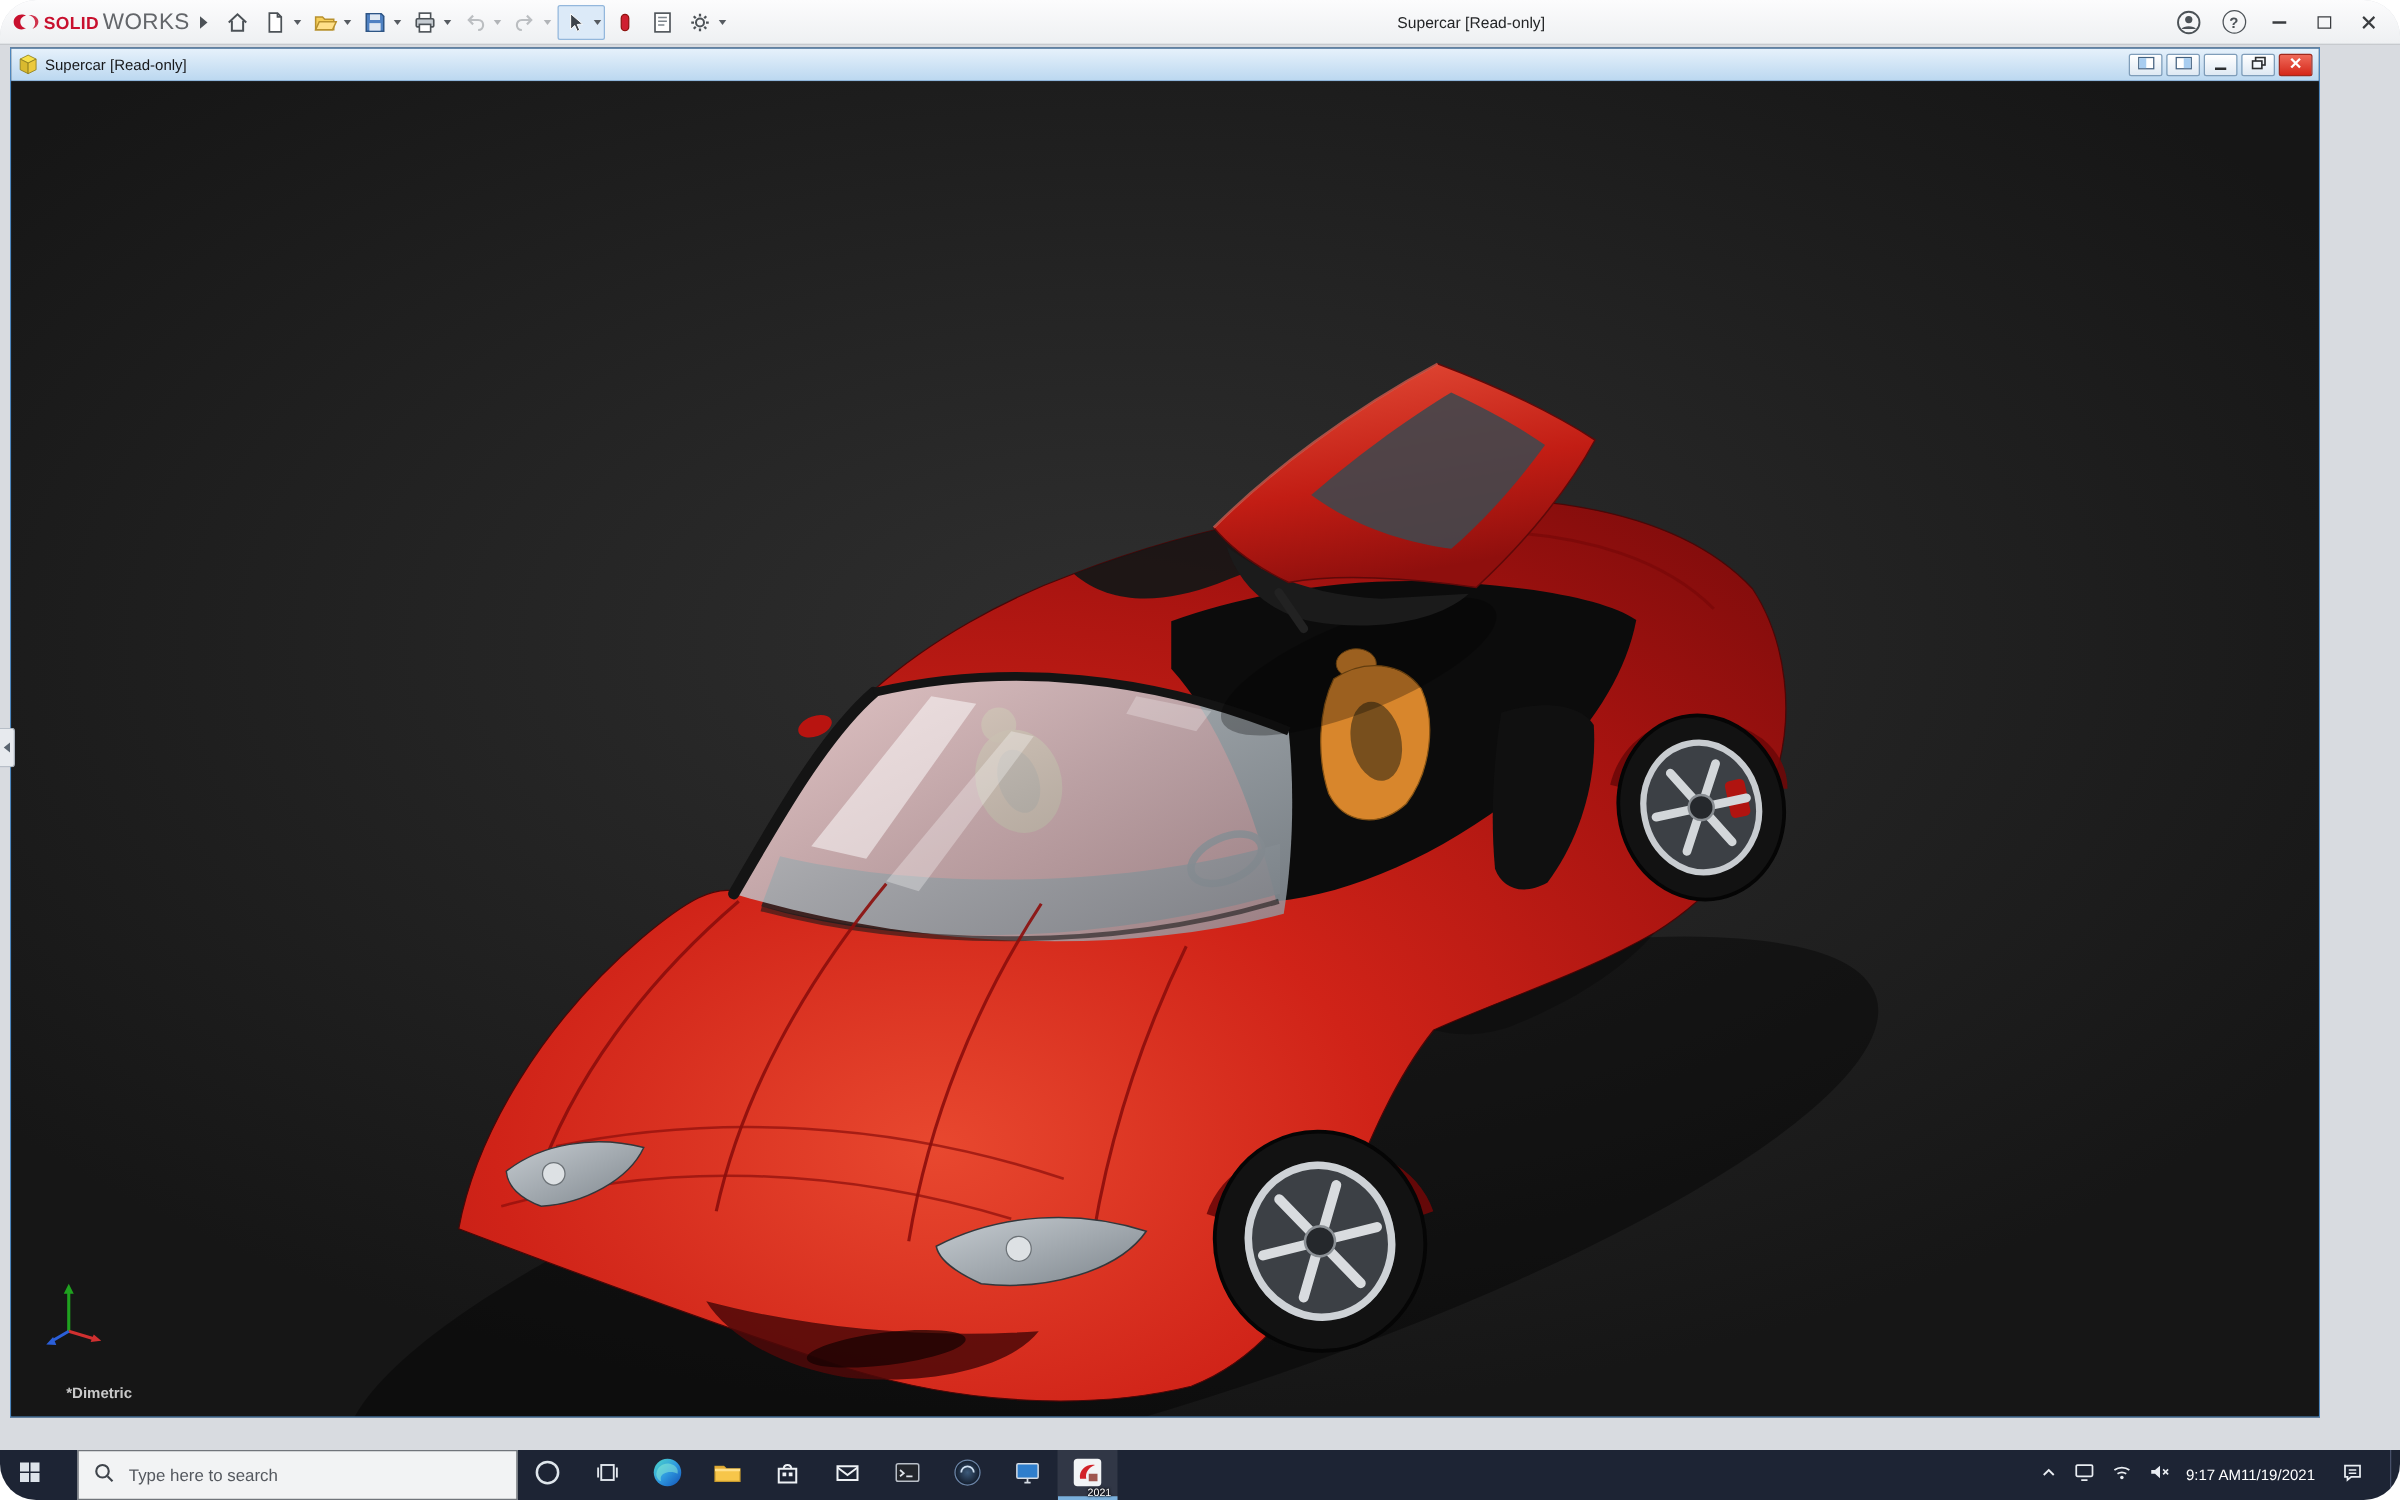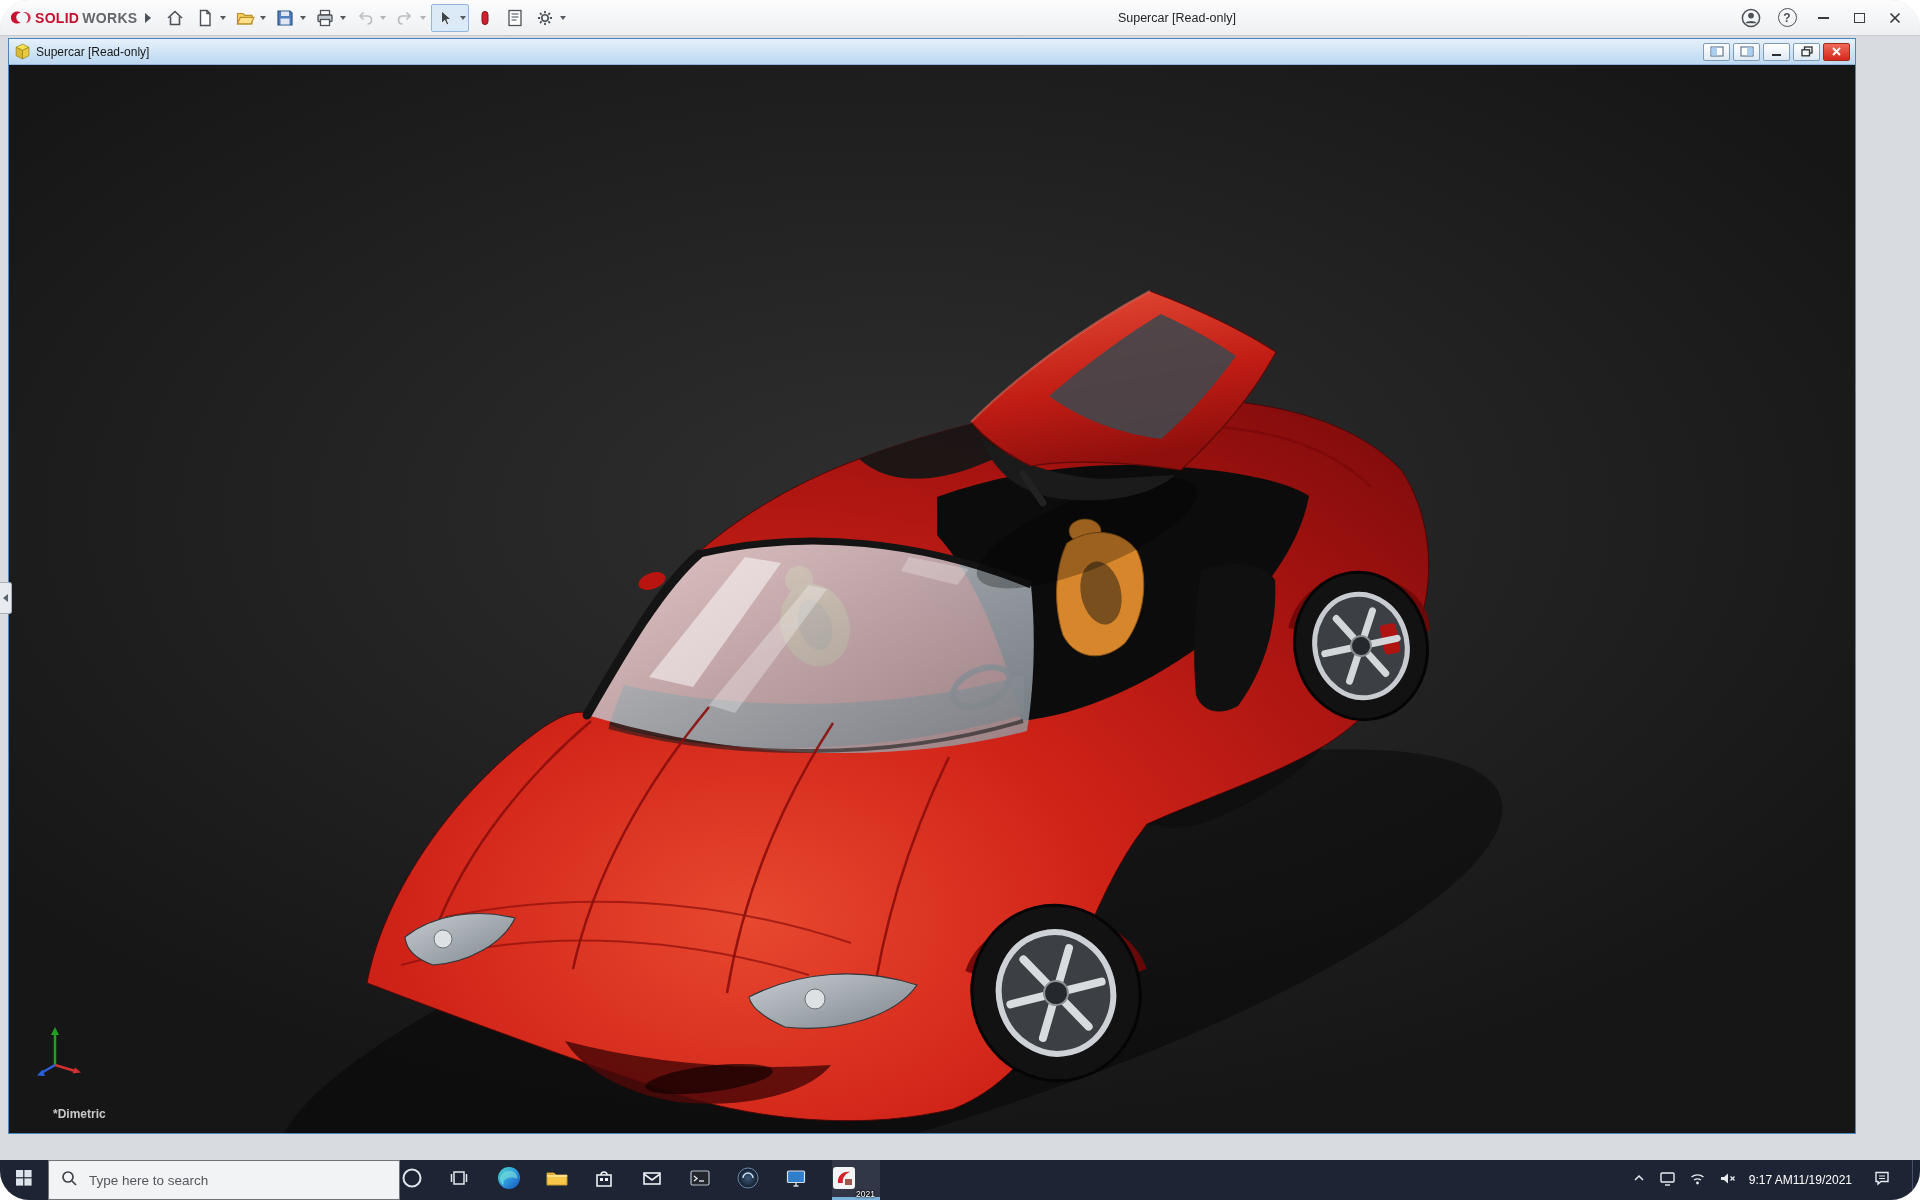--- a/index.html
+++ b/index.html
@@ -8,21 +8,21 @@
   button { border:0; background:transparent; padding:0; margin:0; font:inherit; cursor:default; }
 
   .stage { position:relative; width:1920px; height:1200px; overflow:hidden; background:#d8dbe0;border-radius:29px; }
 
   
   .appbar { position:absolute; top:0; left:0; right:0; height:36px;
             background:linear-gradient(#fcfcfd,#eef0f2); border-bottom:1px solid #c7cace;
             display:flex; align-items:center; padding:0 6px; }
   .brand { display:flex; align-items:center; gap:3px; margin-left:4px; }
   .brand-solid { color:#c8102e; font-weight:bold; font-size:14px; letter-spacing:.3px; }
-  .brand-works { color:#63666a; font-weight:bold; font-size:14px; letter-spacing:.3px; }
+  .brand-works { color:#63666a; font-weight:normal; font-size:18px; letter-spacing:.3px; }
   .menu-arrow { width:0; height:0; border-top:5px solid transparent; border-bottom:5px solid transparent;
                 border-left:6px solid #4c5257; margin:0 10px 0 8px; display:inline-block; }
   .tools { display:flex; align-items:center; gap:2px; }
   .tb { display:flex; align-items:center; height:28px; padding:0 2px; border:1px solid transparent; border-radius:2px; }
   .tb.selected { border-color:#93b7dc; background:#dcE9f7; background:#dceaf8; }
   .tb.disabled { opacity:.42; }
   .dd { width:0; height:0; border-left:3.5px solid transparent; border-right:3.5px solid transparent;
         border-top:4.5px solid #565b61; margin-left:4px; display:inline-block; }
   .icn { width:22px; height:22px; display:flex; align-items:center; justify-content:center; }
   .app-title { position:absolute; left:61.3%; transform:translateX(-50%); top:0; height:36px;
@@ -58,25 +58,25 @@
             border:1px solid #a9b1bb; border-left:0; border-radius:0 3px 3px 0;
             display:flex; align-items:center; justify-content:center; }
   .flyout-arrow { width:0; height:0; border-top:4px solid transparent; border-bottom:4px solid transparent;
                   border-right:5px solid #5a6470; display:inline-block; }
 
   
   .taskbar { position:absolute; left:0; right:0; bottom:0; height:40px; background:#1d2434;
              display:flex; align-items:stretch; }
   .start { width:48px; display:flex; align-items:center; justify-content:center; }
   .searchbox { width:352px; background:#f2f3f4; border:1px solid #70747a; display:flex; align-items:center;
-               gap:9px; padding:0 11px; }
+               gap:9px; padding:0 11px;margin-left:14px; }
   .searchbox input { border:0; outline:0; background:transparent; width:100%;
                      font-family:"Liberation Sans", sans-serif; font-size:13.5px; color:#3f4348; }
   .searchbox input::placeholder { color:#54585e; opacity:1; }
-  .tb-app { width:48px; display:flex; align-items:center; position:relative; }
+  .tb-app { width:48px; display:flex; align-items:center; justify-content:center; position:relative; }
   .tb-app.active { background:rgba(255,255,255,.09); box-shadow:inset 0 -3px 0 #7ab0dc; }
   .sw-badge { position:absolute; bottom:1px; right:5px; font-size:8.5px; color:#ffffff;
               text-shadow:0 0 2px #000, 0 0 2px #000; letter-spacing:0; }
   .tray { margin-left:auto; display:flex; align-items:center; gap:13px; padding-right:2px; }
   .tray-btn { display:flex; align-items:center; justify-content:center; }
   .clock { display:flex; flex-direction:row; align-items:flex-end; justify-content:center;
            color:#ffffff; font-size:12px; line-height:1.2; }
   .show-desktop { width:6px; align-self:stretch; border-left:1px solid #47506a; }
 </style>
 </head>

